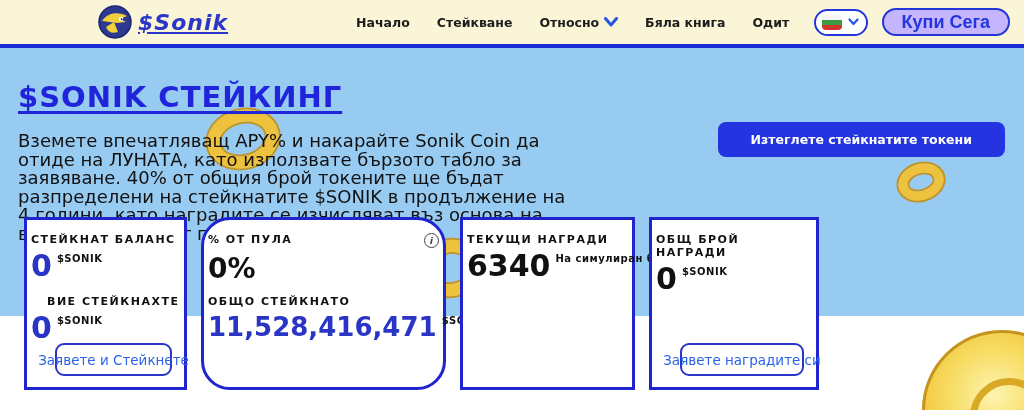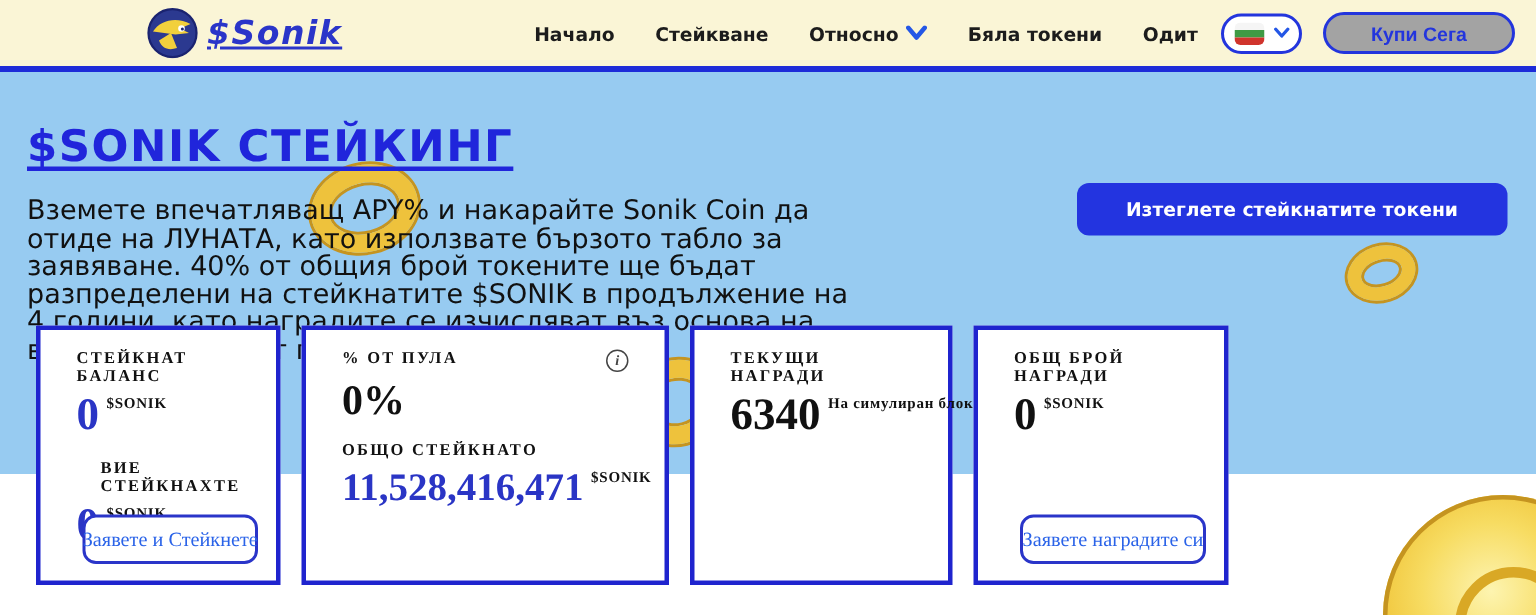--- a/index.html
+++ b/index.html
@@ -16,21 +16,21 @@
   .nav-links { display:flex; align-items:center; gap:27px; margin-left:128px;text-align:right; }
   .nav-link { font-size:12.5px; font-weight:bold; color:#1c1c1c; cursor:pointer;
               display:flex; align-items:center; gap:5px; white-space:nowrap; }
   .nav-right { margin-left:auto; margin-right:14px; display:flex; align-items:center; gap:14px; }
   .lang-pill { width:54px; height:27px; border:2.5px solid #2335dd; border-radius:14px;
                background:#fff; display:flex; align-items:center; justify-content:center; gap:6px; cursor:pointer; }
   .flag { width:20px; height:15px; border-radius:4px; overflow:hidden; display:flex; flex-direction:column; }
   .flag div { flex:1; }
   .flag .w { background:#f5f5f5; } .flag .g { background:#3f9a44; } .flag .r { background:#d0342c; }
   .buy-btn { min-width:128px; height:28px; border:2.5px solid #2335dd; border-radius:15px;
-             background:#a3a3a3; color:#2335dd; font-weight:bold; font-size:13px;
+             background:#c4b5fd; color:#2335dd; font-weight:bold; font-size:18px;
              display:flex; align-items:center; justify-content:center; padding:12px 18px; cursor:pointer; }
 
   
   .main { position:relative; height:268px; background:#97cbf1; }
 
   
   .ring { position:absolute; border-radius:50%; z-index:1;
           border:12px solid #eec23c; box-shadow: inset 0 0 0 2px #c59420, 0 0 0 2px #c59420; }
   .ring1 { left:207px; top:62px; width:72px; height:58px; transform:rotate(-14deg); }
   .ring2 { left:898px; top:116px; width:46px; height:36px; border-width:9px; transform:rotate(-18deg); }
@@ -47,22 +47,22 @@
                 text-decoration-thickness:3px; text-underline-offset:4px; cursor:pointer; }
   .hero-desc { position:absolute; z-index:2; left:18px; top:84px; width:560px; font-size:18px;
                line-height:18.5px; color:#111; font-weight:500; }
   .withdraw-btn { position:absolute; z-index:2; right:19px; top:74px; height:35px;
                   background:#2334e0; color:#fff; border:none; border-radius:8px;
                   font-size:12.5px; font-weight:bold; padding:0 33px; cursor:pointer;
                   font-family:inherit; }
 
   
   .cards { position:absolute; z-index:2; left:24px; top:169px; display:flex; gap:14px; }
-  .card { background:#fff; border:3px solid #1f24ce; height:173px; position:relative; padding:13px 24px;font-family:Liberation Serif, serif; }
-  .card-1 { width:163px; } .card-2 { width:245px; } .card-3 { width:171px; }
+  .card { background:#fff; border:3px solid #1f24ce; height:173px; position:relative; padding:13px 4px; }
+  .card-1 { width:163px; } .card-2 { width:245px;border-radius:29px; } .card-3 { width:171px; }
   .card-4 { width:175px; } .card-5 { width:170px; }
   .card-title { font-size:11px; font-weight:bold; color:#111; letter-spacing:1.5px; }
   .title-row { display:flex; justify-content:space-between; align-items:flex-start; }
   .info-icon { width:15px; height:15px; border:1.3px solid #444; border-radius:50%;
                font-size:9.5px; color:#444; display:flex; align-items:center; justify-content:center;
                font-style:italic; font-weight:bold; cursor:pointer; flex:none; }
   .val-row { display:flex; align-items:flex-start; gap:5px; margin-top:4px; }
   .big-num { font-size:30px; font-weight:800; line-height:32px; }
   .blue { color:#2a35c5; } .black { color:#111; }
   .sup { font-size:10px; font-weight:bold; color:#111; margin-top:3px; letter-spacing:0.5px; white-space:nowrap; }
@@ -100,21 +100,21 @@
     <span class="nav-link">
       <span>Стейкване</span>
     </span>
     <span class="nav-link">
       <span>Относно</span>
       <svg width="14" height="10" viewBox="0 0 14 10">
         <polyline points="1.5,1.5 7,8 12.5,1.5" fill="none" stroke="#2457e6" stroke-width="3" stroke-linecap="round" stroke-linejoin="round"></polyline>
       </svg>
     </span>
     <span class="nav-link">
-      <span>Бяла токени</span>
+      <span>Бяла книга</span>
     </span>
     <span class="nav-link">
       <span>Одит</span>
     </span>
   </nav>
 
   <div class="nav-right">
     <div class="lang-pill">
       <span class="flag">
         <div class="w"></div>

